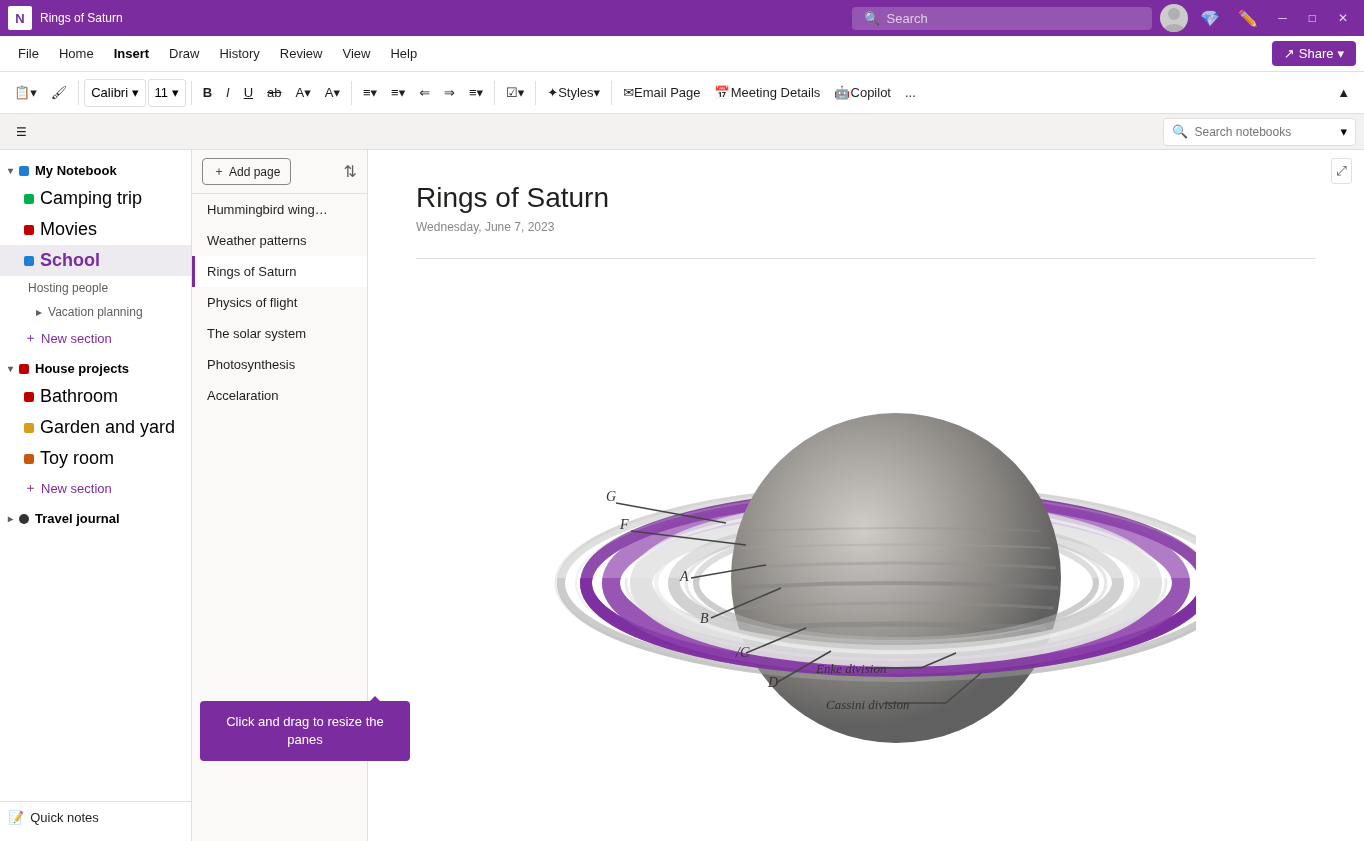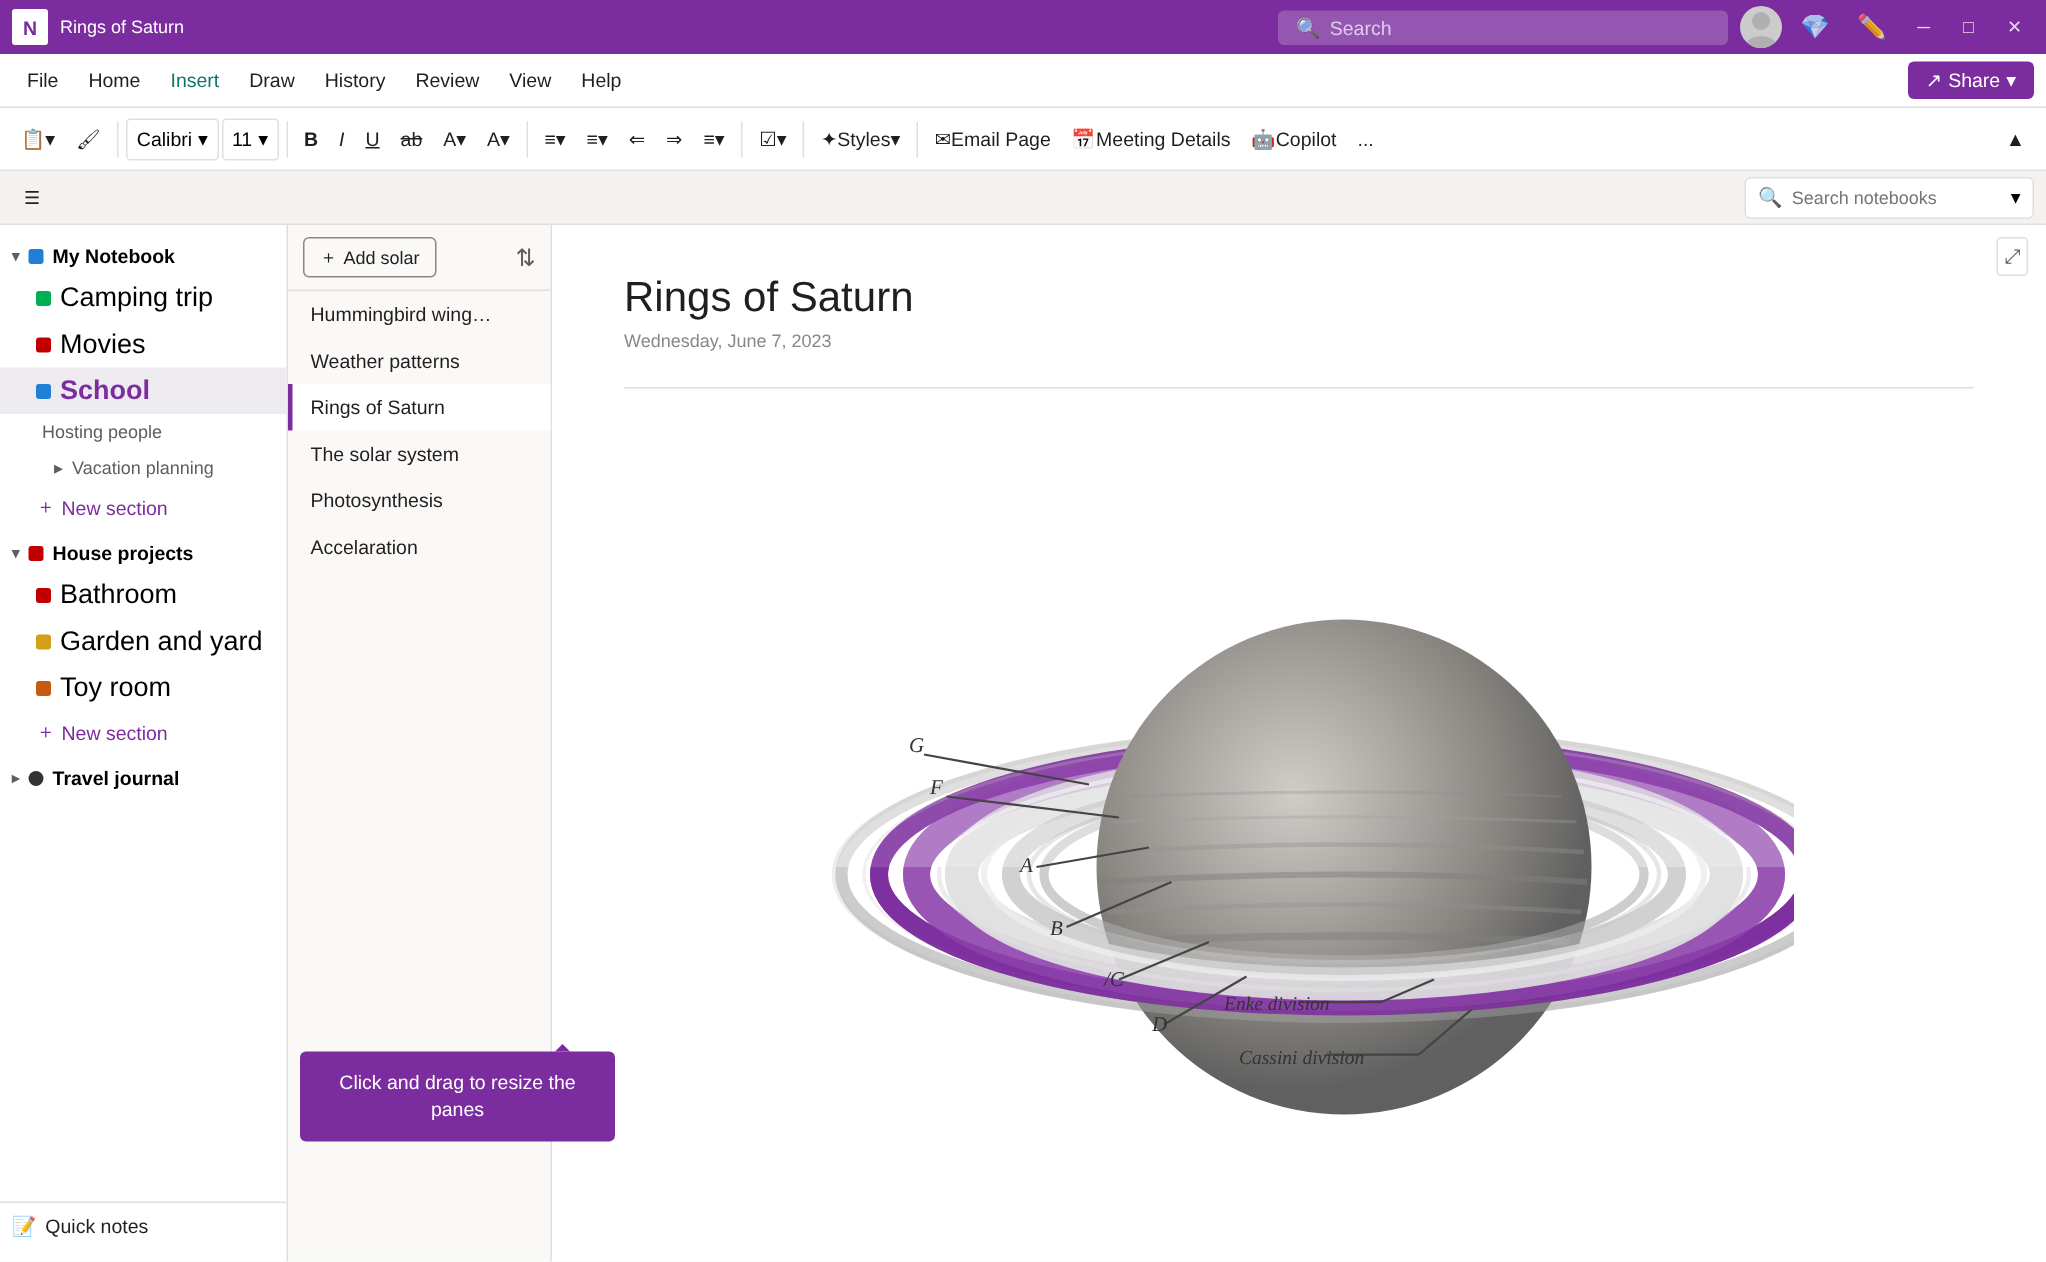--- a/index.html
+++ b/index.html
@@ -29,21 +29,21 @@
     #titlebar .win-btn { color: rgba(255,255,255,0.8); background: none; border: none; cursor: pointer; font-size: 12px; padding: 4px 8px; }
 
     
     #menubar {
       display: flex; align-items: center; background: #fff; height: 36px; border-bottom: 1px solid #e1dfdd;
       padding: 0 8px;
     }
     #menubar .menu-item {
       padding: 6px 10px; font-size: 13px; color: #201f1e; cursor: pointer; border-radius: 4px;
     }
-    #menubar .menu-item.active { color: #0f766e; font-weight: 400; }
+    #menubar .menu-item.active { color: #000000; font-weight: 700; }
 
     
     #toolbar {
       display: flex; align-items: center; background: #fff; height: 42px; border-bottom: 1px solid #e1dfdd;
       padding: 0 8px; gap: 2px;
     }
     .tb-btn {
       display: flex; align-items: center; justify-content: center; padding: 4px 6px;
       border: none; background: none; cursor: pointer; border-radius: 3px; font-size: 13px; color: #201f1e; height: 32px;
     }
@@ -325,32 +325,35 @@
     <div class="quick-notes">
       <span>📝</span>
       <span>Quick notes</span>
     </div>
   </div>
 
   <div id="pages-panel">
     <div class="pages-header">
       <button class="add-page-btn">
         <span>＋</span>
-        <span>Add solar</span>
+        <span>Add page</span>
       </button>
       <button class="sort-btn">⇅</button>
     </div>
     <div class="page-item">
       <span>Hummingbird wing…</span>
     </div>
     <div class="page-item">
       <span>Weather patterns</span>
     </div>
     <div class="page-item active">
       <span>Rings of Saturn</span>
+    </div>
+    <div class="page-item">
+      <span>Physics of flight</span>
     </div>
     <div class="page-item">
       <span>The solar system</span>
     </div>
     <div class="page-item">
       <span>Photosynthesis</span>
     </div>
     <div class="page-item">
       <span>Accelaration</span>
     </div>

